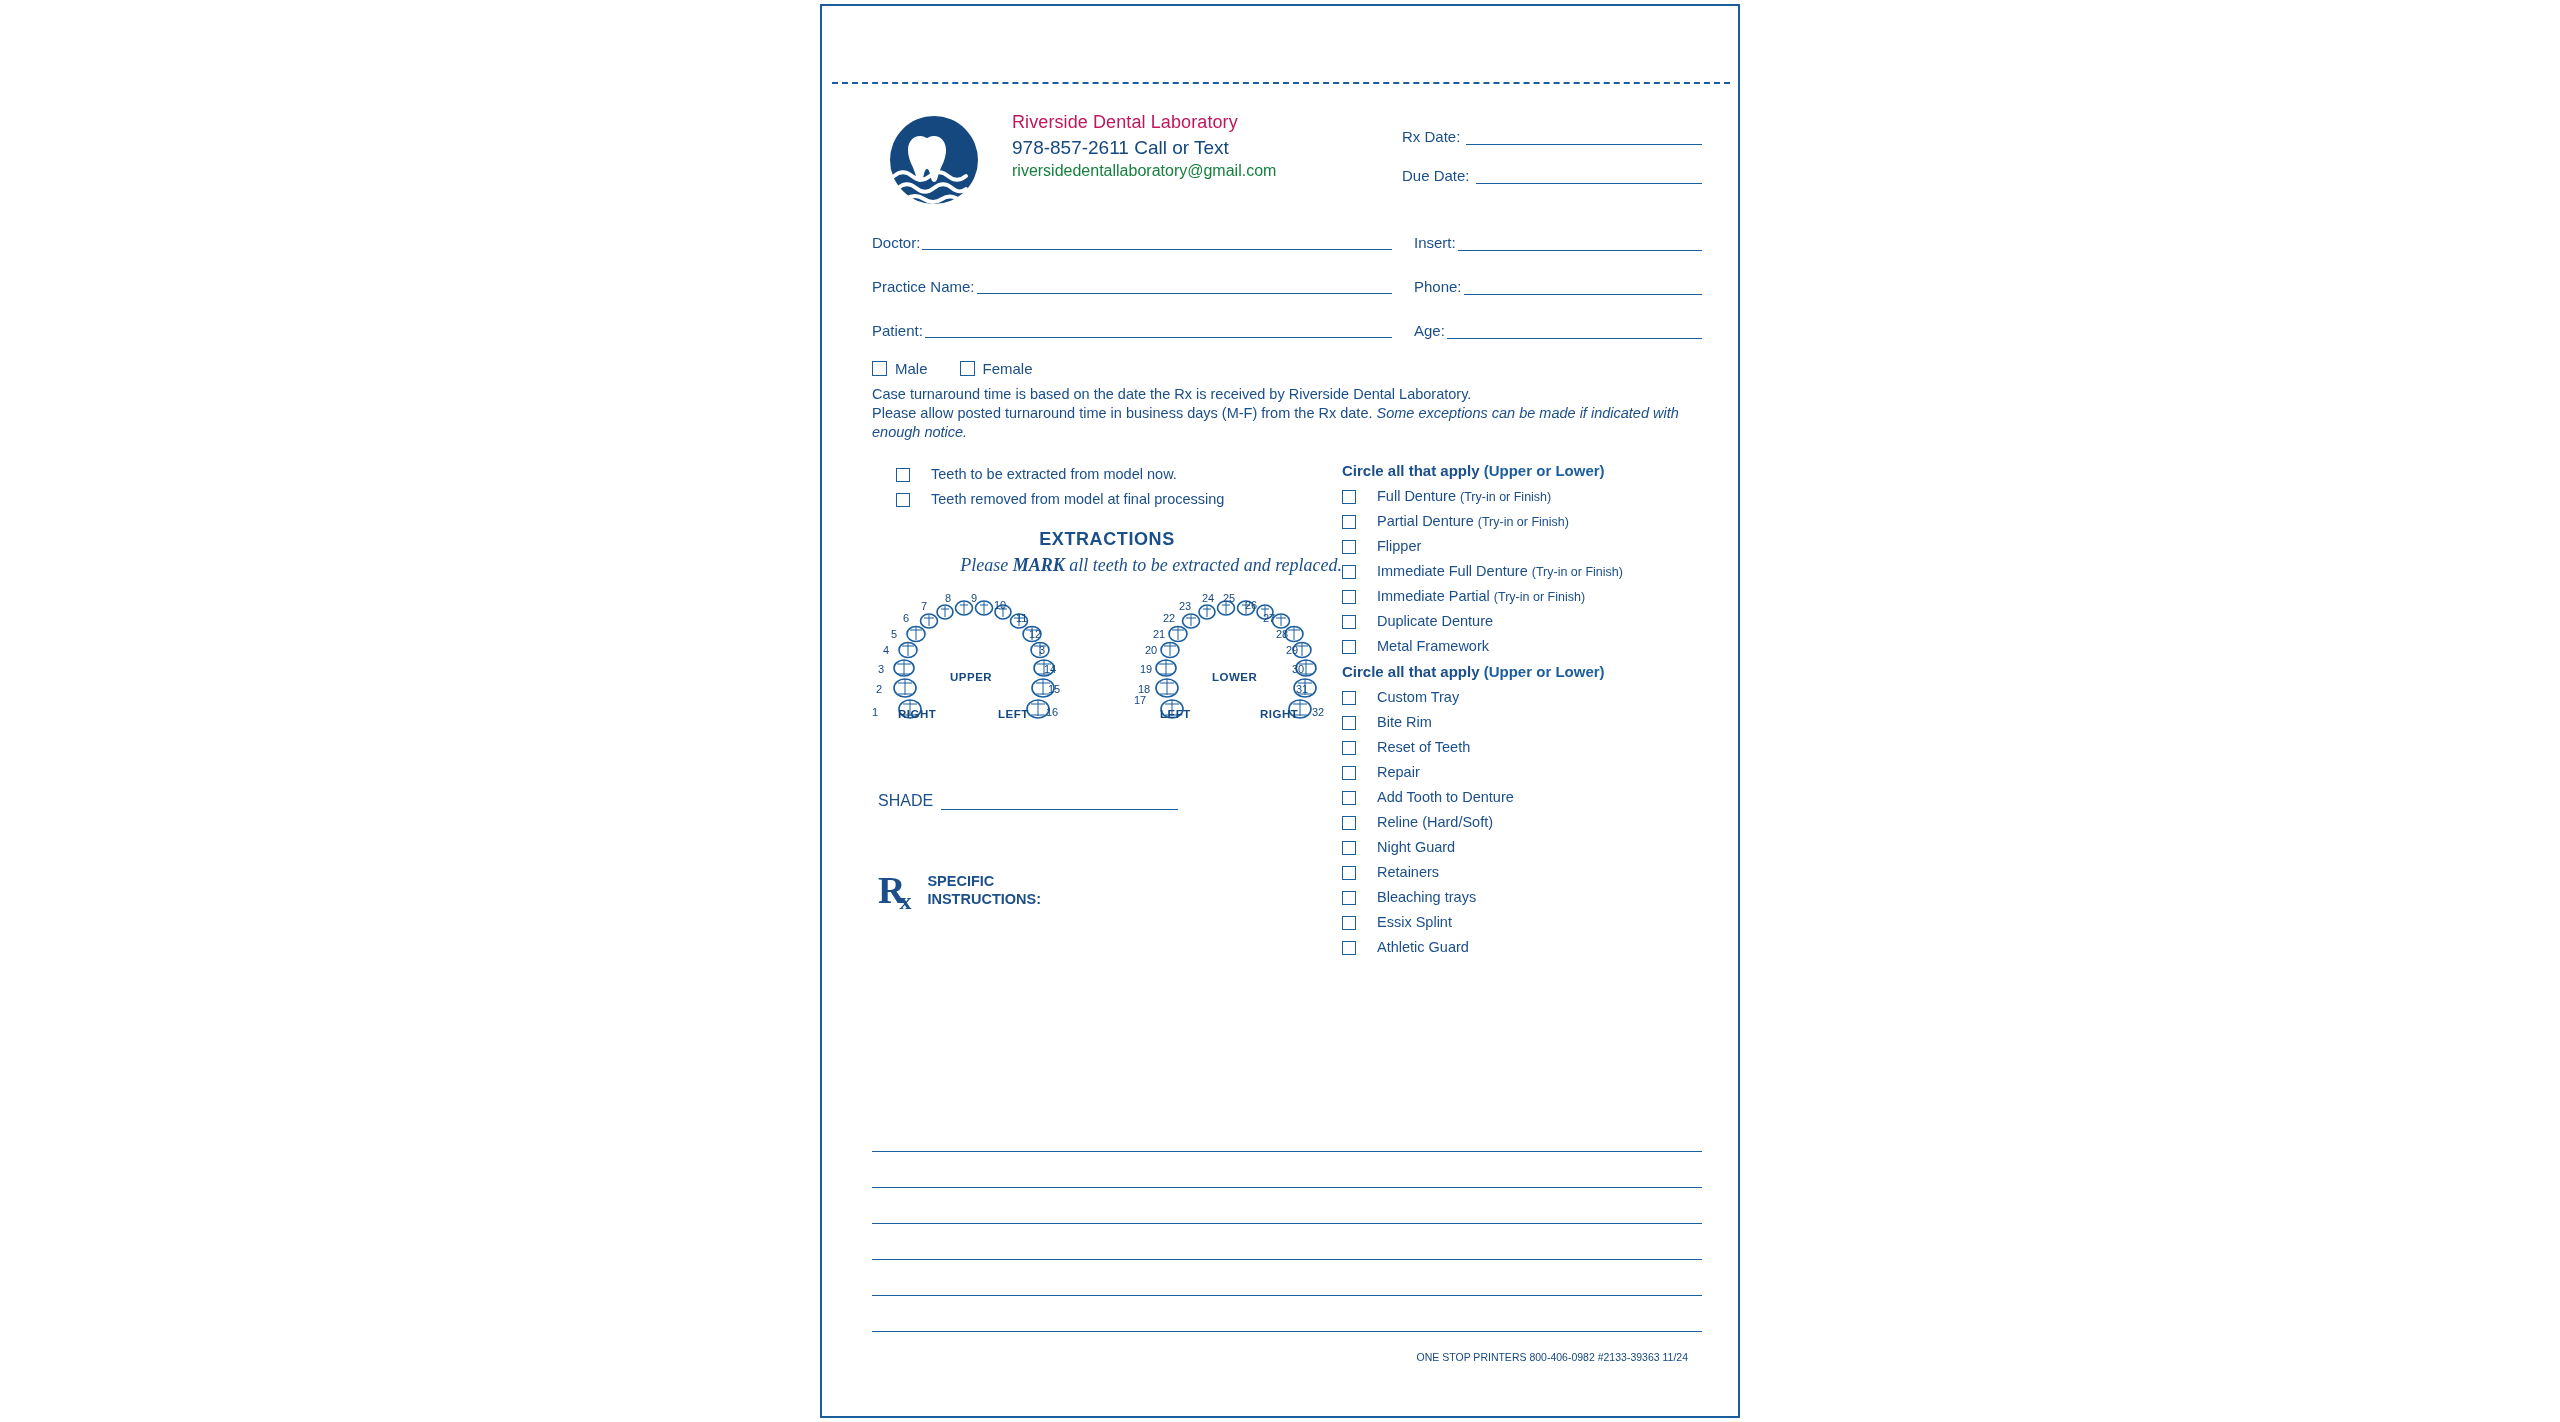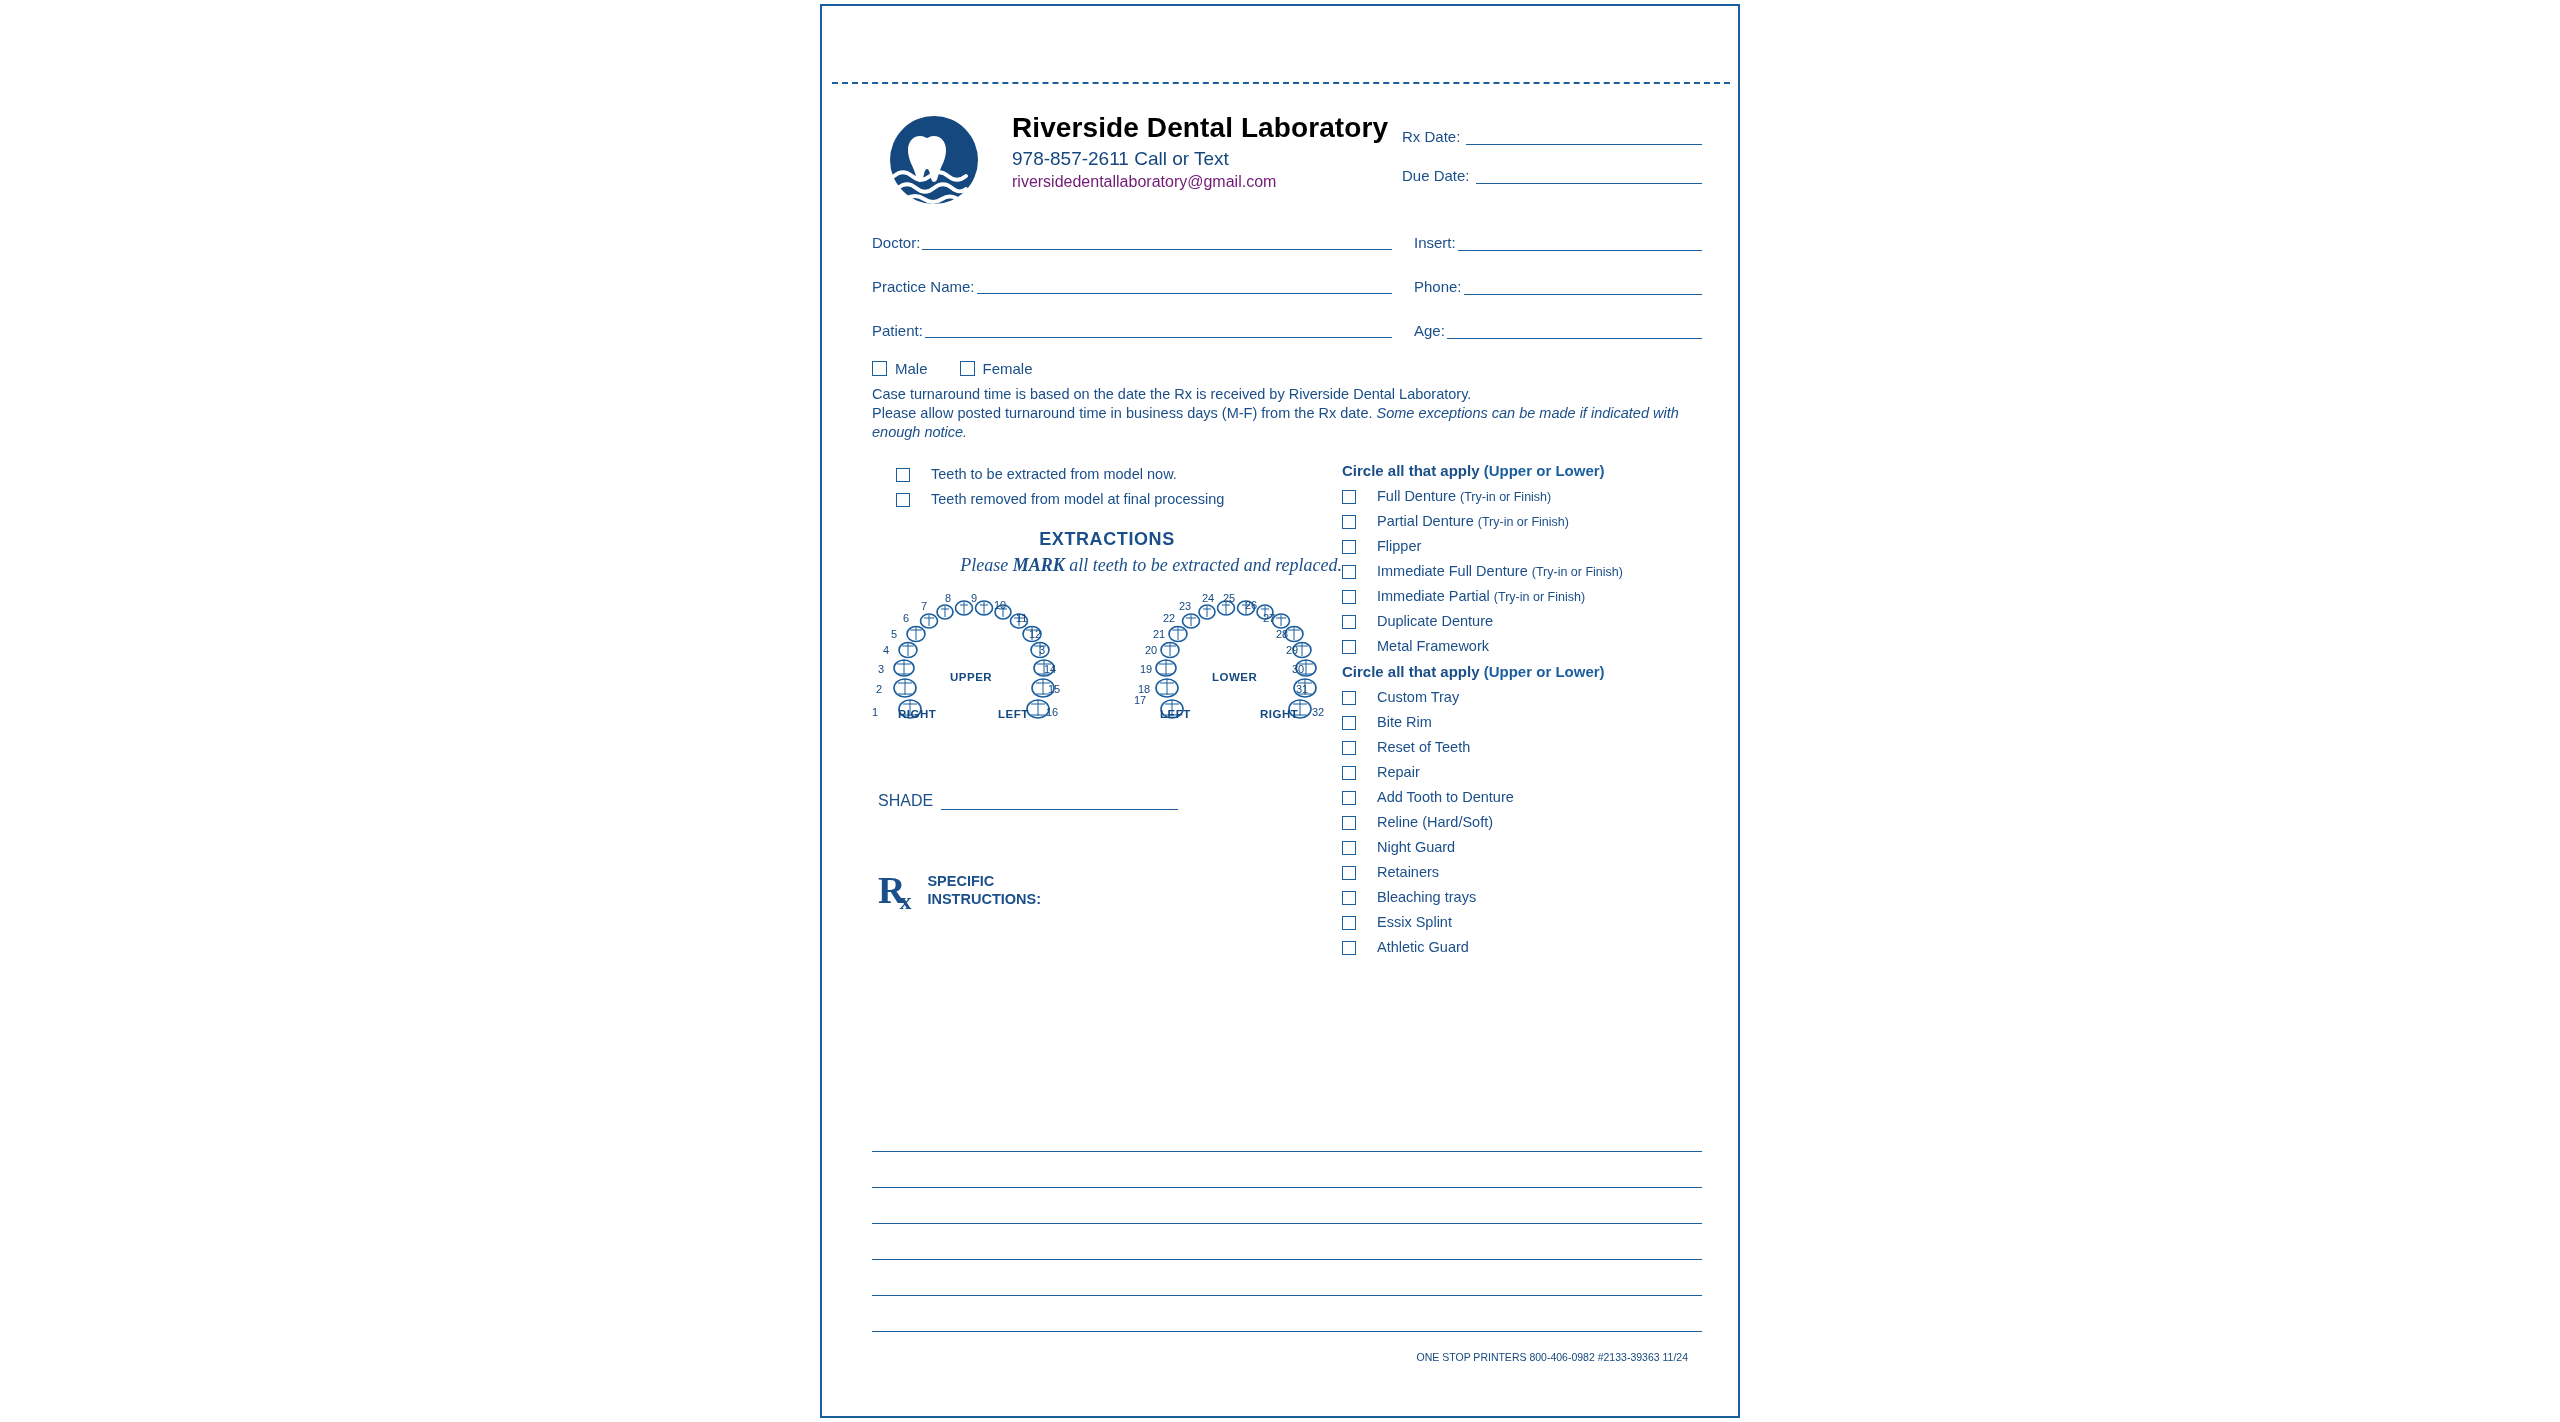--- a/index.html
+++ b/index.html
@@ -7,23 +7,23 @@
   .page{position:relative;width:2560px;height:1422px;background:#ffffff;}
   .form{position:absolute;left:820px;top:4px;width:920px;height:1414px;background:#ffffff;border:2px solid #1b5e9e;box-sizing:border-box;}
   .perf{position:absolute;left:10px;top:76px;width:898px;border-top:2px dashed #1b5e9e;}
   .inner{position:absolute;left:50px;top:100px;width:830px;}
 
   
   .hdr{position:relative;height:110px;}
   .logo{position:absolute;left:8px;top:4px;width:108px;height:108px;}
   .logo svg{display:block;}
   .labinfo{position:absolute;left:140px;top:6px;}
-  .labname{font-size:28px;font-weight:bold;color:#000000;letter-spacing:.1px;}
+  .labname{font-size:18px;font-weight:normal;color:#be185d;letter-spacing:.1px;}
   .labphone{font-size:19px;color:#14487f;margin-top:4px;}
-  .labmail{font-size:16px;color:#701a75;margin-top:3px;}
+  .labmail{font-size:16px;color:#15803d;margin-top:3px;}
 
   .rxdates{position:absolute;right:0;top:22px;width:300px;}
   .dline{display:flex;align-items:flex-end;font-size:15px;margin-bottom:22px;}
   .dline .lbl{white-space:nowrap;}
   .dline .rule{flex:1;border-bottom:1.5px solid #1b5e9e;margin-left:6px;height:13px;}
 
   
   .fields{margin-top:18px;}
   .frow{display:flex;align-items:flex-end;font-size:15px;margin-bottom:27px;}
   .fleft{display:flex;align-items:center;width:520px;}

